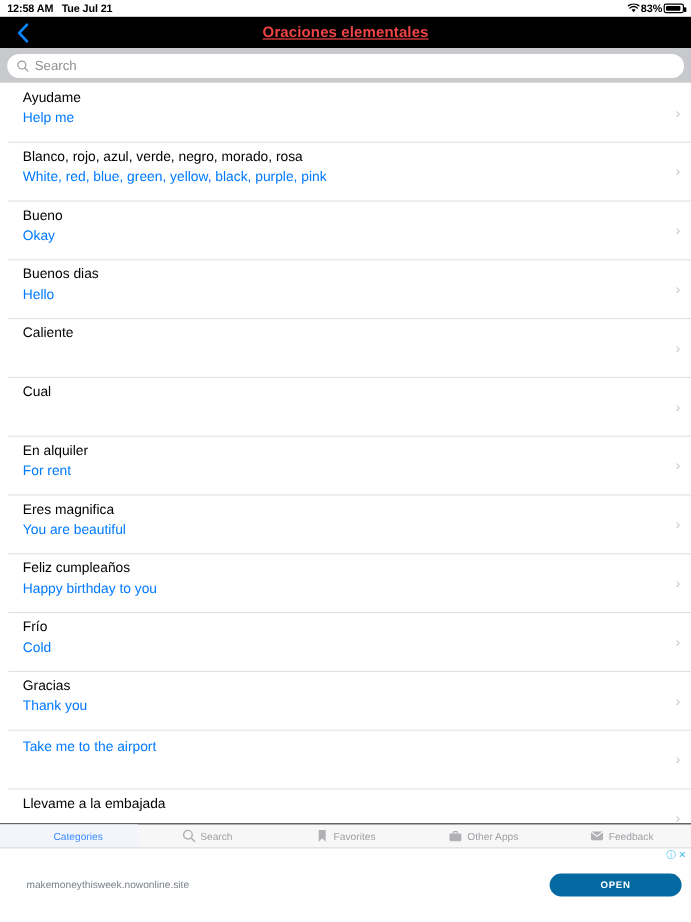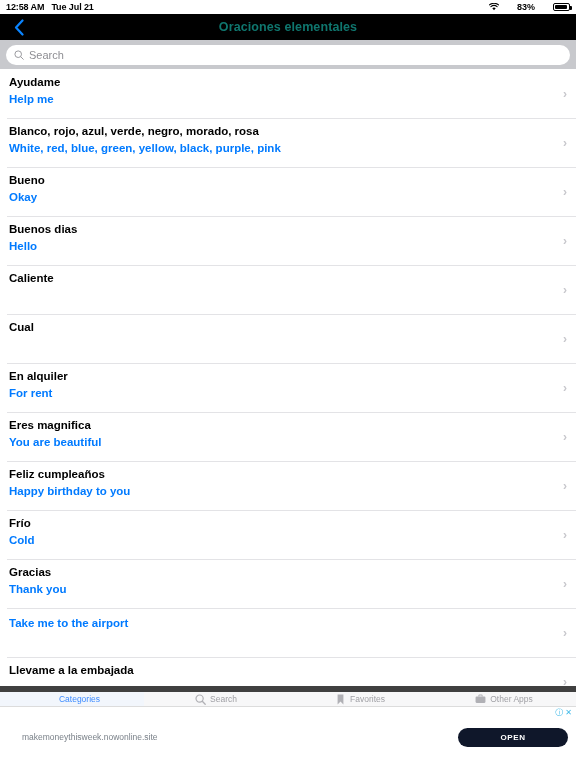--- a/index.html
+++ b/index.html
@@ -12,21 +12,21 @@
   body { position:relative; }
 
   
   .statusbar {
     height:14px; background:#ffffff;
     display:flex; align-items:center;
     padding:0 6px; font-size:9px; color:#000;
     position:relative;
   }
   .sb-left { display:flex; gap:7px; align-items:flex-start; font-weight:600; letter-spacing:-.1px; }
-  .sb-right { margin-left:auto; display:flex; gap:18px; align-items:center; font-weight:600; }
+  .sb-right { margin-left:auto; display:flex; gap:1px; align-items:center; font-weight:600; }
   .wifi-icon { display:inline-block; width:10px; height:8px; position:relative; }
   .wifi-icon svg { display:block; }
   .batt {
     width:17px; height:8px; border:1px solid #000; border-radius:2px;
     position:relative; display:inline-block;
   }
   .batt::after {
     content:""; position:absolute; right:-2.5px; top:2px;
     width:1.5px; height:4px; background:#000; border-radius:0 1px 1px 0;
   }
@@ -36,43 +36,43 @@
   .navbar {
     height:26px; background:#000000;
     display:flex; align-items:center; position:relative;
   }
   .back-btn {
     position:absolute; left:9px; top:50%; transform:translateY(-50%);
     width:20px; height:20px; display:flex; align-items:center; justify-content:center;
     cursor:pointer;
   }
   .nav-title {
-    width:100%; text-align:center; color:#0f766e;
-    font-size:12.5px; font-weight:600; letter-spacing:.1px;
+    width:100%; text-align:center; color:#ef4444;
+    font-size:12.5px; font-weight:600; letter-spacing:.1px;text-decoration:underline;
   }
 
   
   .searchwrap {
     height:29px; background:#c8c9cd;
     display:flex; align-items:center; padding:0 6px;
   }
   .searchfield {
     flex:1; height:20px; background:#ffffff; border-radius:10px;
     display:flex; align-items:center; padding:0 8px; gap:5px;
   }
   .search-ph { font-size:11px; color:#8e8e93; }
 
   
   .list {
     position:absolute; top:69px; left:0; right:0; bottom:82px;
     background:#ffffff; overflow:hidden;
   }
   .row {
-    position:relative; height:49px; padding:6px 26px 0 9px;
-    background:#fff; cursor:pointer;font-weight:bold;
+    position:relative; height:49px; padding:6px 26px 0 19px;
+    background:#fff; cursor:pointer;
   }
   .row + .row::before {
     content:""; position:absolute; left:7px; right:0; top:0;
     height:1px; background:#e3e3e6;
   }
   .row .term {
     font-size:11.5px; color:#000; line-height:15px;
     white-space:nowrap; overflow:hidden;
   }
   .row .trans {
@@ -80,21 +80,21 @@
     white-space:nowrap; overflow:hidden;
   }
   .row .chev {
     position:absolute; right:9px; top:50%; transform:translateY(-50%);
     color:#c7c7cc; font-size:12px; line-height:1;
   }
 
   
   .tabbar {
     position:absolute; left:0; right:0; bottom:62px; height:20px;
-    background:#f7f7f8; border-top:6px solid #404040;
+    background:#f7f7f8; border-top:1px solid #404040;
     display:flex; align-items:center;
   }
   .tab {
     flex:1; display:flex; align-items:center; justify-content:center; gap:4px;
     font-size:8.5px; color:#a0a0a5; cursor:pointer; height:100%;
   }
   .tab.active { color:#3d8bff; background:#f2f6fc; }
   .tab .ticon { display:flex; align-items:center; justify-content:center; width:11px; height:11px; }
 
   
@@ -104,21 +104,21 @@
     display:flex; align-items:center; padding:4px 8px 4px 22px;
   }
   .ad-text { flex:1; min-width:0; }
   .ad-title {
     font-size:14.5px; font-weight:700; color:#24303a;
     line-height:18px; white-space:nowrap; overflow:hidden;
   }
   .ad-sub { font-size:8.5px; color:#7a8189; line-height:11px; margin-top:2px; }
   .ad-url { font-size:8.5px; color:#7a8189; line-height:11px; }
   .ad-cta {
-    width:110px; height:19px; border-radius:10px; background:#0f172a;
+    width:110px; height:19px; border-radius:10px; background:#0369a1;
     color:#fff; font-size:8px; font-weight:700; letter-spacing:.6px;
     display:flex; align-items:center; justify-content:center;
     margin-left:0; flex:0 0 auto; cursor:pointer;
   }
   .ad-badges {
     position:absolute; top:2px; right:4px; display:flex; gap:2px;
     align-items:center; color:#3fb9e8; font-size:8px; line-height:1;
   }
   .ad-badges span { cursor:pointer; }
 </style>
@@ -256,20 +256,29 @@
   </div>
   <div class="tab">
     <span class="ticon">
       <svg width="12" height="10" viewBox="0 0 12 10">
         <path d="M4.2 2.2 V1.4 Q4.2 0.7 4.9 0.7 H7.1 Q7.8 0.7 7.8 1.4 V2.2" stroke="#b0b0b5" stroke-width="1.1" fill="none"></path>
         <rect x="0.6" y="2.4" width="10.8" height="6.9" rx="1.2" fill="#b0b0b5"></rect>
       </svg>
     </span>
     <span>Other Apps</span>
   </div>
+  <div class="tab">
+    <span class="ticon">
+      <svg width="12" height="9" viewBox="0 0 12 9">
+        <rect x="0.5" y="0.5" width="11" height="8" rx="1" fill="#b0b0b5"></rect>
+        <path d="M0.9 1 L6 5 L11.1 1" stroke="#ffffff" stroke-width="1" fill="none"></path>
+      </svg>
+    </span>
+    <span>Feedback</span>
+  </div>
 </div>
 
 <div class="ad">
   <div class="ad-badges">
     <span>ⓘ</span>
     <span>✕</span>
   </div>
   <div class="ad-text">
     <div class="ad-url">makemoneythisweek.nowonline.site</div>
   </div>

